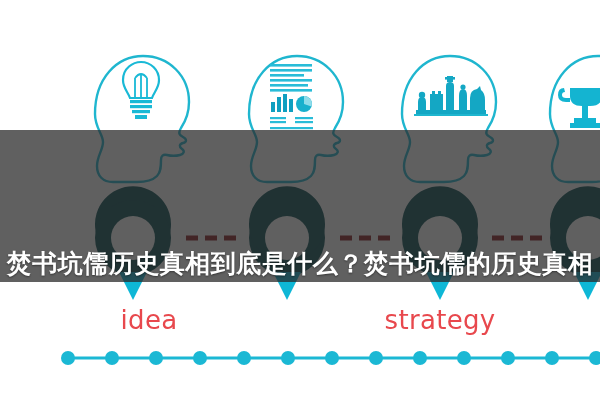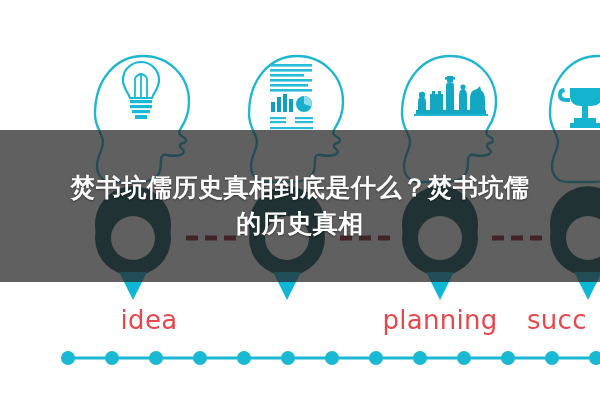--- a/index.html
+++ b/index.html
@@ -42,22 +42,22 @@
 
   
   #caption {
     position: absolute;
     left: 0;
     top: 130px;
     width: 600px;
     height: 152px;
     z-index: 6;
     display: flex;
-    flex-direction: column;
-    align-items: center;
+    flex-direction: row;
+    align-items: flex-end;
     justify-content: center;
     pointer-events: none;
   }
   .caption-line {
     color: #ffffff;
     font-family: "DejaVu Sans", "Liberation Sans", sans-serif;
     font-weight: bold;
     font-size: 25px;
     line-height: 36px;
     letter-spacing: 0.5px;
@@ -241,22 +241,21 @@
         <circle cx="420" cy="358" r="7"></circle>
         <circle cx="464" cy="358" r="7"></circle>
         <circle cx="508" cy="358" r="7"></circle>
         <circle cx="552" cy="358" r="7"></circle>
         <circle cx="596" cy="358" r="7"></circle>
       </g>
     </g>
   </svg>
 
   <div class="step-label" style="left:133px; top:305px; transform:translateX(-50%);margin-left:16px;">idea</div>
-  <div class="step-label" style="left:440px; top:305px; transform:translateX(-50%);">planning</div>
-  <div class="step-label" style="left:527px; top:305px;">succ</div>
+  <div class="step-label" style="left:440px; top:305px; transform:translateX(-50%);">strategy</div>
 
   <div id="overlay-band"></div>
 
   <div id="caption">
     <div class="caption-line">焚书坑儒历史真相到底是什么？焚书坑儒</div>
     <div class="caption-line">的历史真相</div>
   </div>
 
 </div>
 

